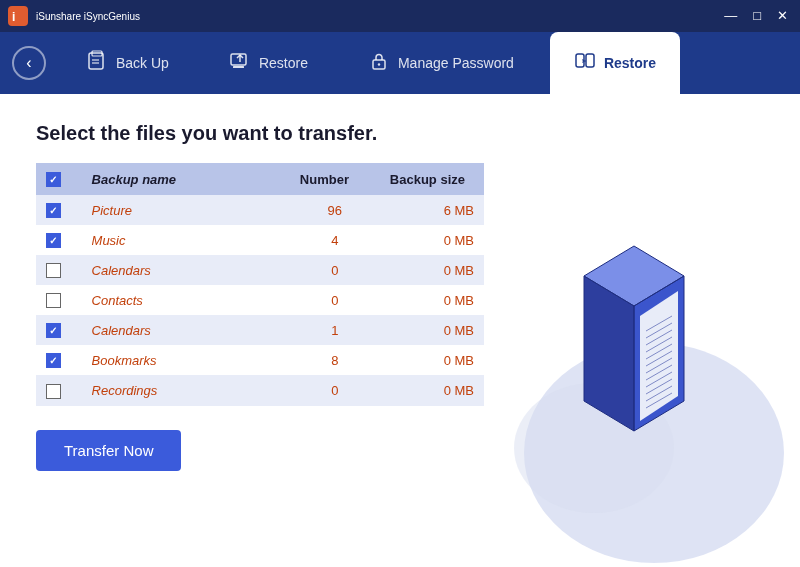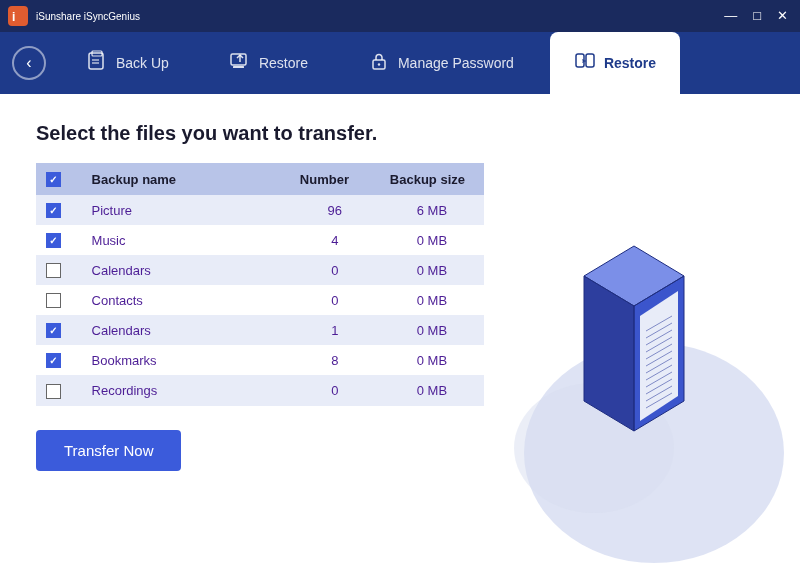--- a/index.html
+++ b/index.html
@@ -129,21 +129,21 @@
       color: #1a1a2e;
     }
     .file-table tbody tr:nth-child(odd) {
       background: #e8ecf8;
     }
     .file-table tbody tr:nth-child(even) {
       background: white;
     }
     .file-table tbody td {
       padding: 7px 10px;
-      color: #4c1d95;
+      color: #c2410c;
     }
     .checkbox-cell {
       width: 28px;
     }
     .custom-checkbox {
       width: 15px;
       height: 15px;
       border: 1px solid #666;
       display: inline-flex;
       align-items: center;
@@ -156,23 +156,23 @@
     .custom-checkbox.checked {
       background: #3b5bdb;
       border-color: #3b5bdb;
     }
     .custom-checkbox.checked::after {
       content: '✓';
       color: white;
       font-size: 10px;
       font-weight: bold;
     }
-    .col-name { width: 160px; }
+    .col-name { width: 160px; font-style: italic; }
     .col-number { width: 60px; text-align: center; }
-    .col-size { width: 80px; text-align: center; }
+    .col-size { width: 80px; text-align: right; }
 
     
     .transfer-btn {
       margin-top: 24px;
       background: #3b5bdb;
       color: white;
       border: none;
       padding: 12px 28px;
       font-size: 15px;
       font-weight: 500;

